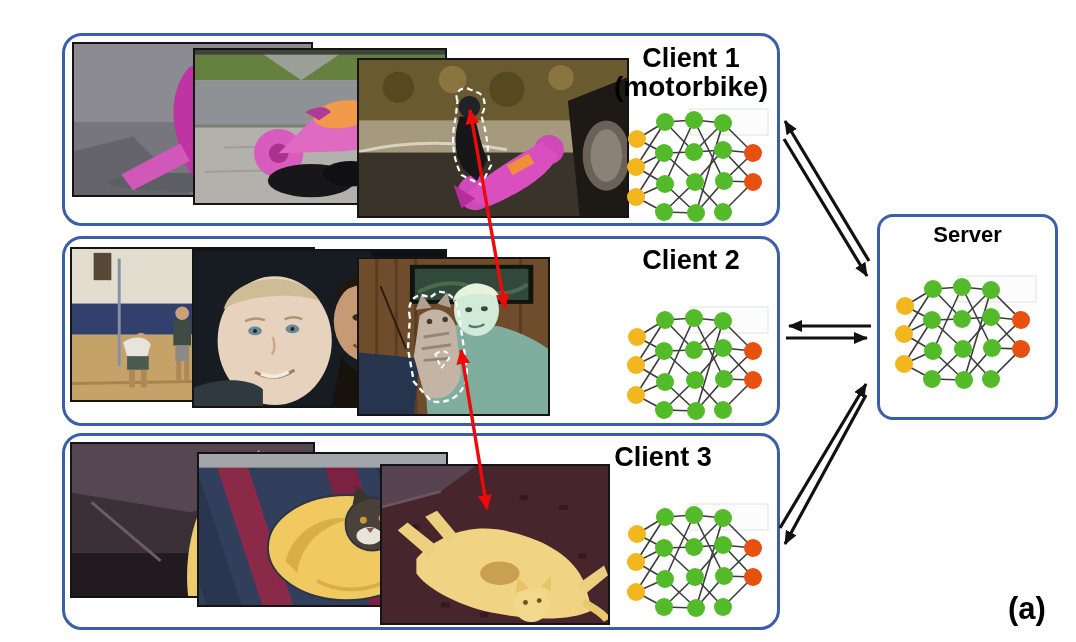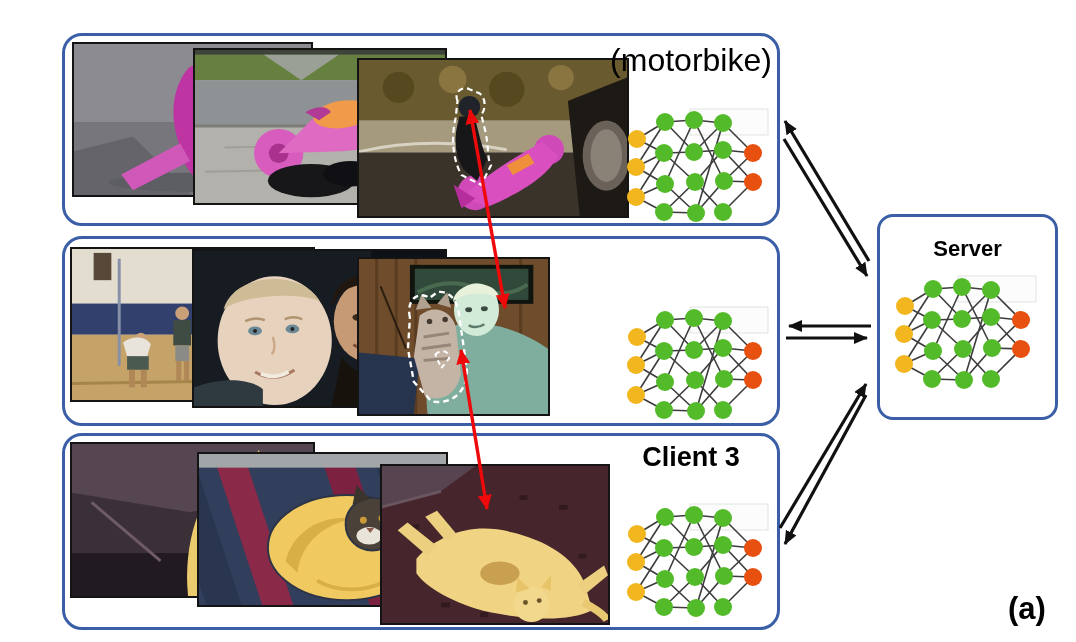--- a/index.html
+++ b/index.html
@@ -8,22 +8,22 @@
   .box{position:absolute;border:3px solid #3b5fa7;border-radius:20px;background:#fff;box-sizing:border-box;z-index:1;}
   .client1{left:62px;top:33px;width:718px;height:193px;}
   .client2{left:62px;top:236px;width:718px;height:190px;}
   .client3{left:62px;top:433px;width:718px;height:197px;}
   .serverbox{left:877px;top:214px;width:181px;height:206px;border-radius:16px;}
   .photo{position:absolute;border:2px solid #141414;box-sizing:border-box;background:#777;overflow:hidden;}
   .photo svg{display:block;width:100%;height:100%;}
   .p-z1{z-index:2}.p-z2{z-index:3}.p-z3{z-index:4}
   .clabel{position:absolute;width:190px;text-align:center;z-index:6;line-height:1.04;}
   .clabel .t{font-size:27px;font-weight:700;}
-  .clabel .s{font-size:32px;font-weight:400;}
-  .server-title{position:absolute;left:877px;top:236px;width:181px;text-align:center;
+  .clabel .s{font-size:28px;font-weight:700;}
+  .server-title{position:absolute;left:877px;top:222px;width:181px;text-align:center;
                 font-size:22px;font-weight:700;z-index:6;}
   .net{position:absolute;width:152px;height:120px;z-index:5;}
   .net svg{display:block;width:100%;height:100%;}
   .overlay{position:absolute;left:0;top:0;width:1076px;height:642px;z-index:60;pointer-events:none;}
   .panel-label{position:absolute;left:1008px;top:591px;font-size:31px;font-weight:700;z-index:7;}
 </style>
 </head>
 <body>
 
 <div class="canvas">
@@ -323,25 +323,27 @@
         <circle cx="152" cy="142" r="18" fill="#f2d88c"></circle>
         <polygon points="136,130 138,114 150,126" fill="#e8c468"></polygon>
         <polygon points="162,124 172,112 172,128" fill="#e8c468"></polygon>
         <circle cx="146" cy="140" r="2.5" fill="#6a5428"></circle>
           <circle cx="160" cy="138" r="2.5" fill="#6a5428"></circle>
       </g>
     </svg>
   </div>
 
   <div class="clabel" style="left:596px;top:44px">
+    <div class="t">Client 1</div>
     <div class="s">(motorbike)</div>
   </div>
   <div class="clabel" style="left:596px;top:246px">
-  </div>
-  <div class="clabel" style="left:596px;top:443px">
+    <div class="t">Client 2</div>
+  </div>
+  <div class="clabel" style="left:568px;top:443px">
     <div class="t">Client 3</div>
   </div>
   <div class="server-title">Server</div>
 
   <div class="net" style="left:620px;top:105px">
     <svg viewBox="0 0 152 120">
         <use href="#nn"></use>
       </svg>
   </div>
   <div class="net" style="left:620px;top:303px">

